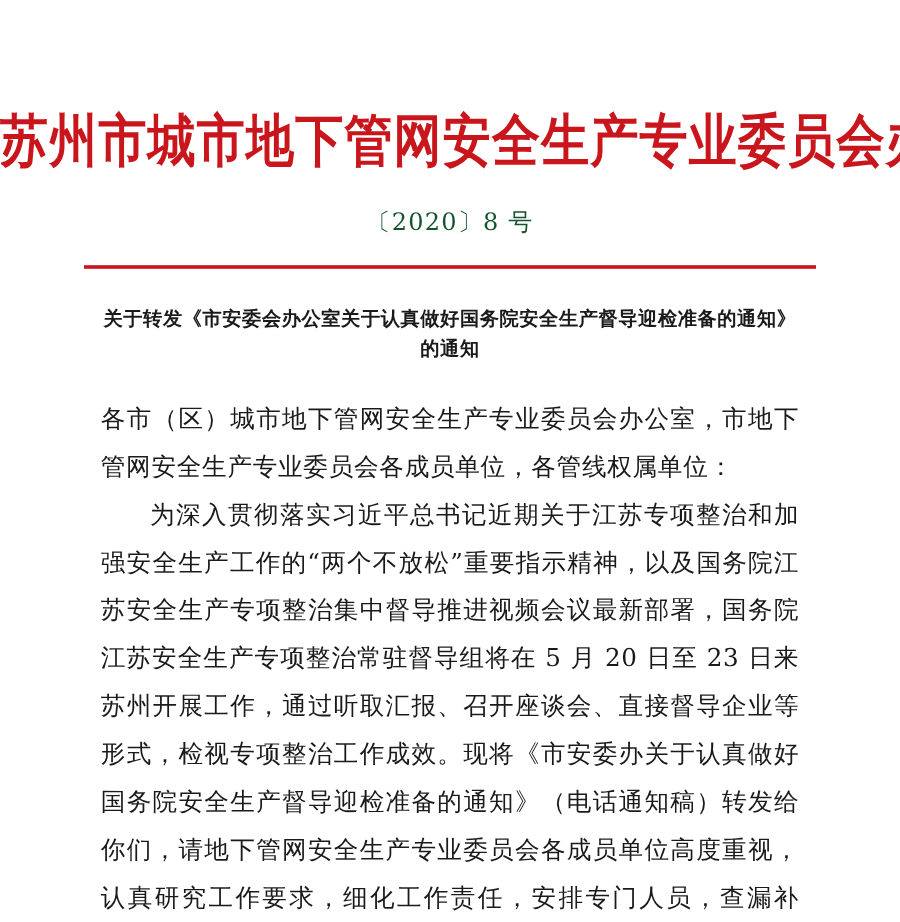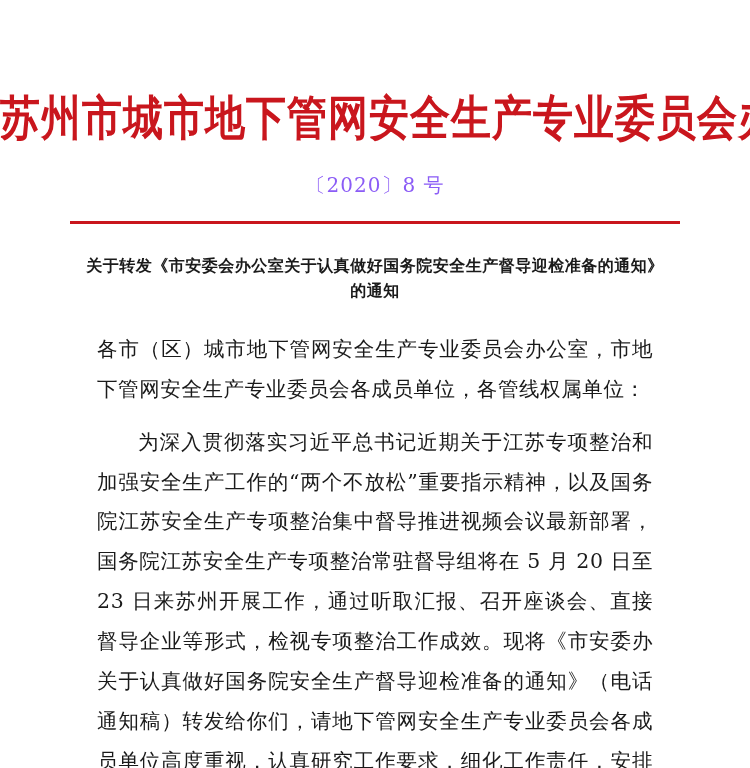--- a/index.html
+++ b/index.html
@@ -31,21 +31,21 @@
     line-height: 1.1;
     white-space: nowrap;
     transform: scaleY(1.18);
     transform-origin: center top;
   }
   .doc-number {
     margin-top: 36px;
     text-align: center;
     font-size: 20px;
     letter-spacing: 1px;
-    color: #8b5cf6;
+    color: #14532d;
   }
   .red-rule {
     margin: 22px auto 0 auto;
     width: 610px;
     height: 3px;
     background: #c9161d;
   }
   .title {
     margin: 30px auto 0 auto;
     width: 580px;
@@ -58,21 +58,21 @@
   .body-text {
     margin: 26px auto 0 auto;
     width: 582px;
     font-size: 20.5px;
     line-height: 1.95;
     letter-spacing: 0.6px;
     text-align: justify;
     text-justify: inter-ideograph;
   }
   .body-text p {
-    margin: 13px;
+    margin: 0;
   }
   .body-text p.indent {
     text-indent: 2em;
   }
 </style>
 </head>
 <body>
 
 <div class="page">
 

